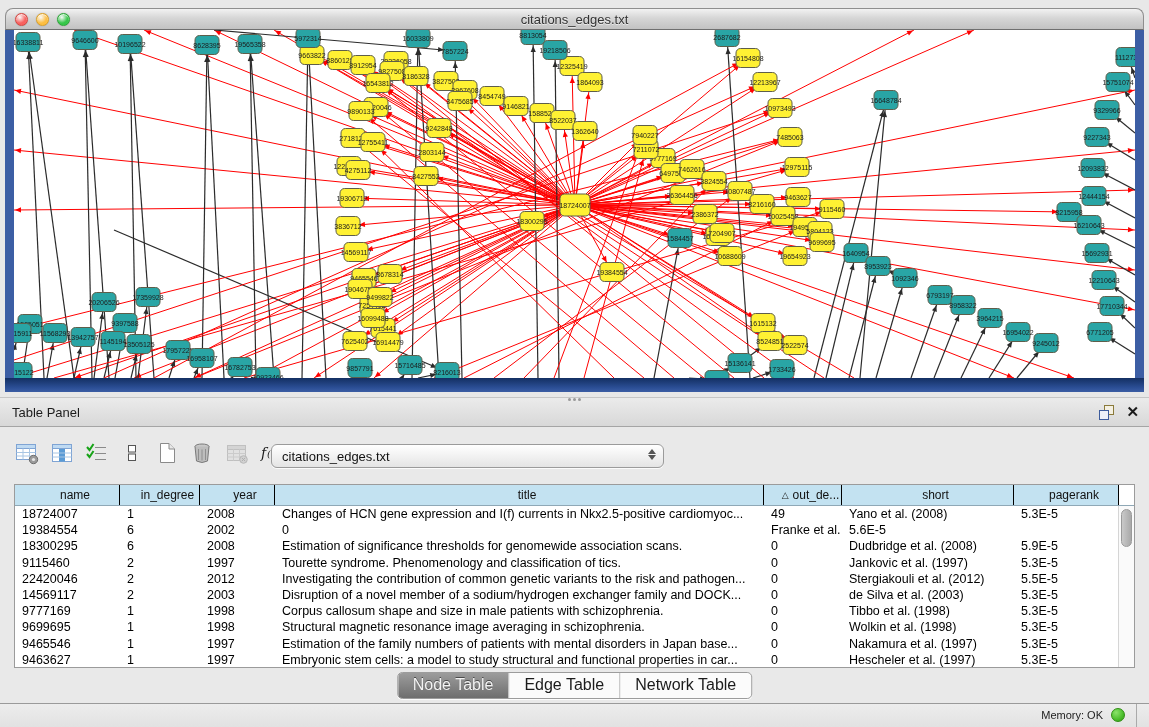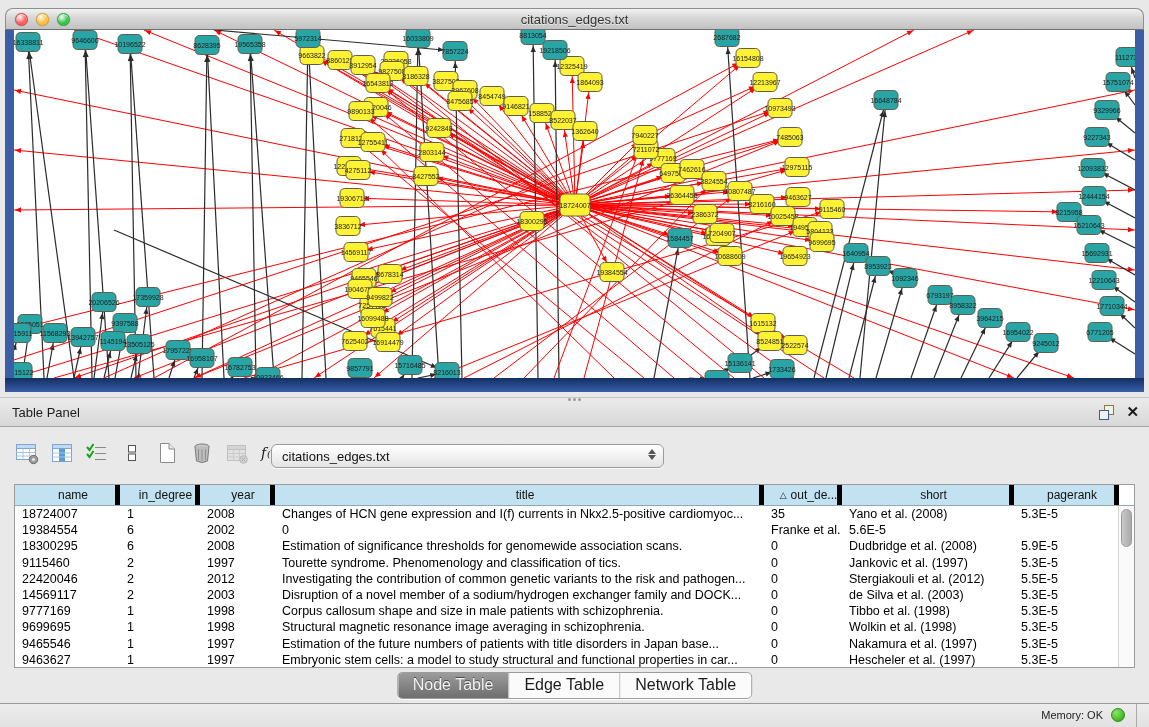--- a/index.html
+++ b/index.html
@@ -58,21 +58,21 @@
   .combo-arrows{position:absolute;right:7px;top:4px;display:flex;flex-direction:column;gap:1px;}
   .combo-arrows span{width:0;height:0;border-left:4px solid transparent;border-right:4px solid transparent;}
   .arrow-up{border-bottom:5px solid #555;}
   .arrow-down{border-top:5px solid #555;}
 
   
   #grid{position:absolute;left:14px;top:57px;width:1121px;height:184px;box-sizing:border-box;
     border:1px solid #9B9B9B;background:#FFFFFF;}
   .thead{display:grid;grid-template-columns:105px 80px 75px 489px 78px 172px 105px;
     height:21px;box-sizing:border-box;border-bottom:1px solid #8FA8B6;}
-  .th{box-sizing:border-box;background:#C3E2F1;border-right:5px solid #000000;
+  .th{box-sizing:border-box;background:#C3E2F1;border-right:1px solid #000000;
     font-size:12px;color:#111;display:flex;align-items:center;justify-content:center;
     overflow:hidden;white-space:nowrap;padding-left:16px;}
   .th .sort-asc{font-size:9px;margin-right:4px;color:#222;}
   .tbody{position:absolute;left:0;right:15px;top:21px;bottom:0;overflow:hidden;}
   .trow{display:grid;grid-template-columns:105px 80px 75px 489px 78px 172px 105px;
     height:16.2px;font-size:12.5px;color:#000;align-items:center;}
   .td{padding-left:7px;white-space:nowrap;overflow:hidden;}
   .vscroll{position:absolute;right:0;top:21px;bottom:0;width:15px;
     background:#FAFAFA;border-left:1px solid #D5D5D5;}
   .vthumb{position:absolute;left:2px;right:2px;top:3px;height:38px;border-radius:6px;
@@ -1077,21 +1077,21 @@
           <div class="th">
             <span>pagerank</span>
           </div>
         </div>
       <div class="tbody">
           <div class="trow">
             <div class="td">18724007</div>
             <div class="td">1</div>
             <div class="td">2008</div>
             <div class="td">Changes of HCN gene expression and I(f) currents in Nkx2.5-positive cardiomyoc...</div>
-            <div class="td">35</div>
+            <div class="td">49</div>
             <div class="td">Yano et al. (2008)</div>
             <div class="td">5.3E-5</div>
           </div>
           <div class="trow">
             <div class="td">19384554</div>
             <div class="td">6</div>
             <div class="td">2002</div>
             <div class="td">0</div>
             <div class="td">Franke et al. (2009)</div>
             <div class="td">5.6E-5</div>
@@ -1147,21 +1147,21 @@
             <div class="td">1998</div>
             <div class="td">Structural magnetic resonance image averaging in schizophrenia.</div>
             <div class="td">0</div>
             <div class="td">Wolkin et al. (1998)</div>
             <div class="td">5.3E-5</div>
           </div>
           <div class="trow">
             <div class="td">9465546</div>
             <div class="td">1</div>
             <div class="td">1997</div>
-            <div class="td">Estimation of the future numbers of patients with title disorders in Japan base...</div>
+            <div class="td">Estimation of the family numbers of patients with mental disorders in Japan base...</div>
             <div class="td">0</div>
             <div class="td">Nakamura et al. (1997)</div>
             <div class="td">5.3E-5</div>
           </div>
           <div class="trow">
             <div class="td">9463627</div>
             <div class="td">1</div>
             <div class="td">1997</div>
             <div class="td">Embryonic stem cells: a model to study structural and functional properties in car...</div>
             <div class="td">0</div>

